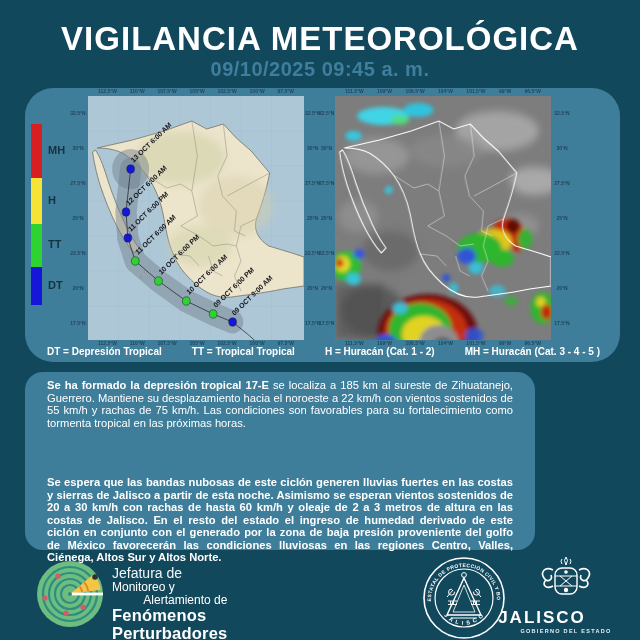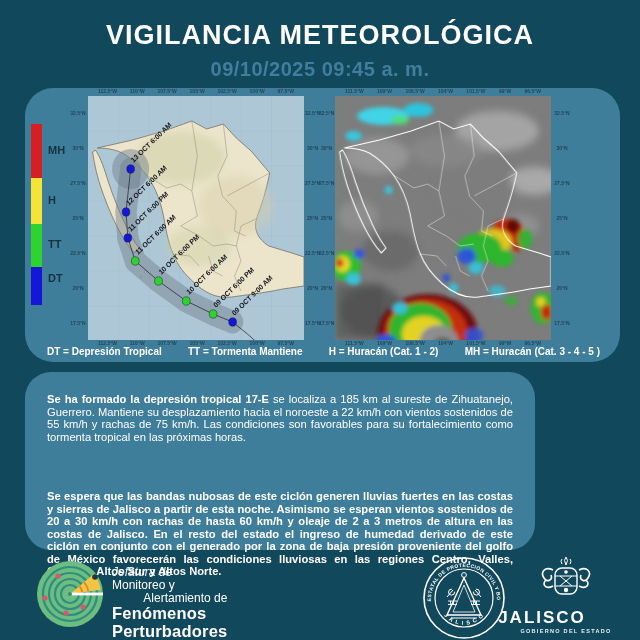--- a/index.html
+++ b/index.html
@@ -1,41 +1,41 @@
 <!DOCTYPE html>
 <html><head>
 <meta charset="utf-8">
 <style>
   html,body{margin:0;padding:0;}
   body{width:640px;height:640px;background:#12485c;font-family:"Liberation Sans",sans-serif;position:relative;overflow:hidden;}
   .abs{position:absolute;}
   
-  .title{top:20px;left:0;width:640px;text-align:center;color:#ffffff;font-weight:bold;font-size:27px;letter-spacing:1px;}
+  .title{top:20px;left:0;width:640px;text-align:center;color:#ffffff;font-weight:bold;font-size:33px;letter-spacing:1px;}
   .date{top:58px;left:0;width:640px;text-align:center;color:#3f7e9c;font-weight:bold;font-size:20px;letter-spacing:.5px;}
   
   .card{background:#3e7e9a;border-radius:28px;}
   #maps-card{left:25px;top:88px;width:595px;height:274px;}
-  #text-card{left:25px;top:372px;width:510px;height:178px;border-radius:26px;box-sizing:border-box;padding:21px 22px;}
+  #text-card{left:25px;top:372px;width:510px;height:178px;border-radius:18px;box-sizing:border-box;padding:7px 22px;}
   
   .scalebar{left:6px;top:36px;width:40px;height:181px;}
   .seg{position:absolute;left:0;width:11px;}
   .seg-label{position:absolute;left:17px;color:#14323f;font-weight:bold;font-size:11px;}
   
   .mapbox{position:absolute;overflow:hidden;}
   .tick-row{position:absolute;display:flex;justify-content:space-between;font-size:5px;color:#24455c;font-weight:bold;padding:0 10px;box-sizing:border-box;}
   .lat-col{position:absolute;display:flex;flex-direction:column;justify-content:space-between;font-size:5px;color:#24455c;font-weight:bold;padding:14px 0;box-sizing:border-box;text-align:center;}
   
   .abbrev{left:0;top:258px;width:595px;display:flex;justify-content:space-between;padding:0 20px 0 22px;box-sizing:border-box;color:#fff;font-weight:bold;font-size:10px;}
   
   #text-card p{margin:0 0 8px 0;color:#fff;font-size:11.2px;line-height:1.12;text-align:justify;}
   #text-card p:last-child{margin-bottom:0;margin-top:47px;}
   #text-card b{font-weight:bold;}
   
   .jef-text{left:112px;top:566px;color:#fff;line-height:1.08;}
-  .jef-l1{font-size:12px;opacity:.95;font-style:italic;}
+  .jef-l1{font-size:14px;opacity:.95;}
   .jef-l2{font-size:12px;}
   .jef-l3{font-size:12px;text-align:right;}
   .jef-l45{font-size:16.5px;font-weight:bold;letter-spacing:.2px;}
   .jalisco-name{left:488px;top:608px;width:108px;text-align:center;color:#fff;font-weight:bold;font-size:17px;letter-spacing:2px;}
   .jalisco-sub{left:512px;top:628px;width:108px;text-align:center;color:#e8f1f5;font-weight:bold;font-size:5.5px;letter-spacing:1.3px;}
   svg text{font-family:"Liberation Sans",sans-serif;}
 </style>
 </head>
 <body>
 
@@ -45,21 +45,21 @@
 <div class="abs card" id="maps-card">
 
   <div class="abs scalebar">
     <div class="seg" style="top: 0px; height: 54px; background: rgb(216, 30, 32);"></div>
     <div class="seg" style="top: 54px; height: 46px; background: rgb(245, 227, 53);"></div>
     <div class="seg" style="top: 100px; height: 43px; background: rgb(47, 211, 47);"></div>
     <div class="seg" style="top: 143px; height: 38px; background: rgb(22, 22, 216);"></div>
     <div class="seg-label" style="top:20px;">MH</div>
     <div class="seg-label" style="top:70px;">H</div>
     <div class="seg-label" style="top:114px;">TT</div>
-    <div class="seg-label" style="top:148px;text-align:center;">DT</div>
+    <div class="seg-label" style="top:155px;text-align:center;">DT</div>
   </div>
 
   <div class="tick-row" style="left:63px;top:0;width:216px;">
       <span>112.5°W</span>
       <span>110°W</span>
       <span>107.5°W</span>
       <span>105°W</span>
       <span>102.5°W</span>
       <span>100°W</span>
       <span>97.5°W</span>
@@ -275,21 +275,21 @@
         <path d="M63,79 L85,92 100,88 112,95 118,120 M112,25 L118,60 112,95 M146,28 L150,60 140,80 145,100"></path>
         <path d="M196,77 L170,90 150,100 M145,100 L160,115 158,135 170,140 M100,130 L118,120"></path>
         <path d="M100,130 L120,140 135,150 150,148 M92,158 L110,160 120,170 M130,160 L135,175 145,180"></path>
         <path d="M160,150 L165,165 158,180 165,195 M181,123 L165,130 160,150"></path>
       </g>
     </svg>
   </div>
 
   <div class="abs abbrev">
     <span>DT = Depresión Tropical</span>
-    <span>TT = Tormenta Mantiene</span>
+    <span>TT = Tropical Tropical</span>
     <span>H = Huracán (Cat. 1 - 2)</span>
     <span>MH = Huracán (Cat. 3 - 4 - 5 )</span>
   </div>
 </div>
 
 <div class="abs card" id="text-card">
   <p><b>Se ha formado la depresión tropical 17-E</b><span> se localiza a 185 km al sureste de Zihuatanejo, Guerrero. Mantiene su desplazamiento hacia el noroeste a 22 km/h con vientos sostenidos de 55 km/h y rachas de 75 km/h. Las condiciones son favorables para su fortalecimiento como tormenta tropical en las próximas horas.</span></p>
   <p><b>Se espera que las bandas nubosas de este ciclón generen lluvias fuertes en las costas y sierras de Jalisco a partir de esta noche. Asimismo se esperan vientos sostenidos de 20 a 30 km/h con rachas de hasta 60 km/h y oleaje de 2 a 3 metros de altura en las costas de Jalisco. En el resto del estado el ingreso de humedad derivado de este ciclón en conjunto con el generado por la zona de baja presión proveniente del golfo de México favorecerán las condiciones lluviosas en las regiones Centro, Valles, Ciénega, Altos Sur y Altos Norte.</b></p>
 </div>
 

